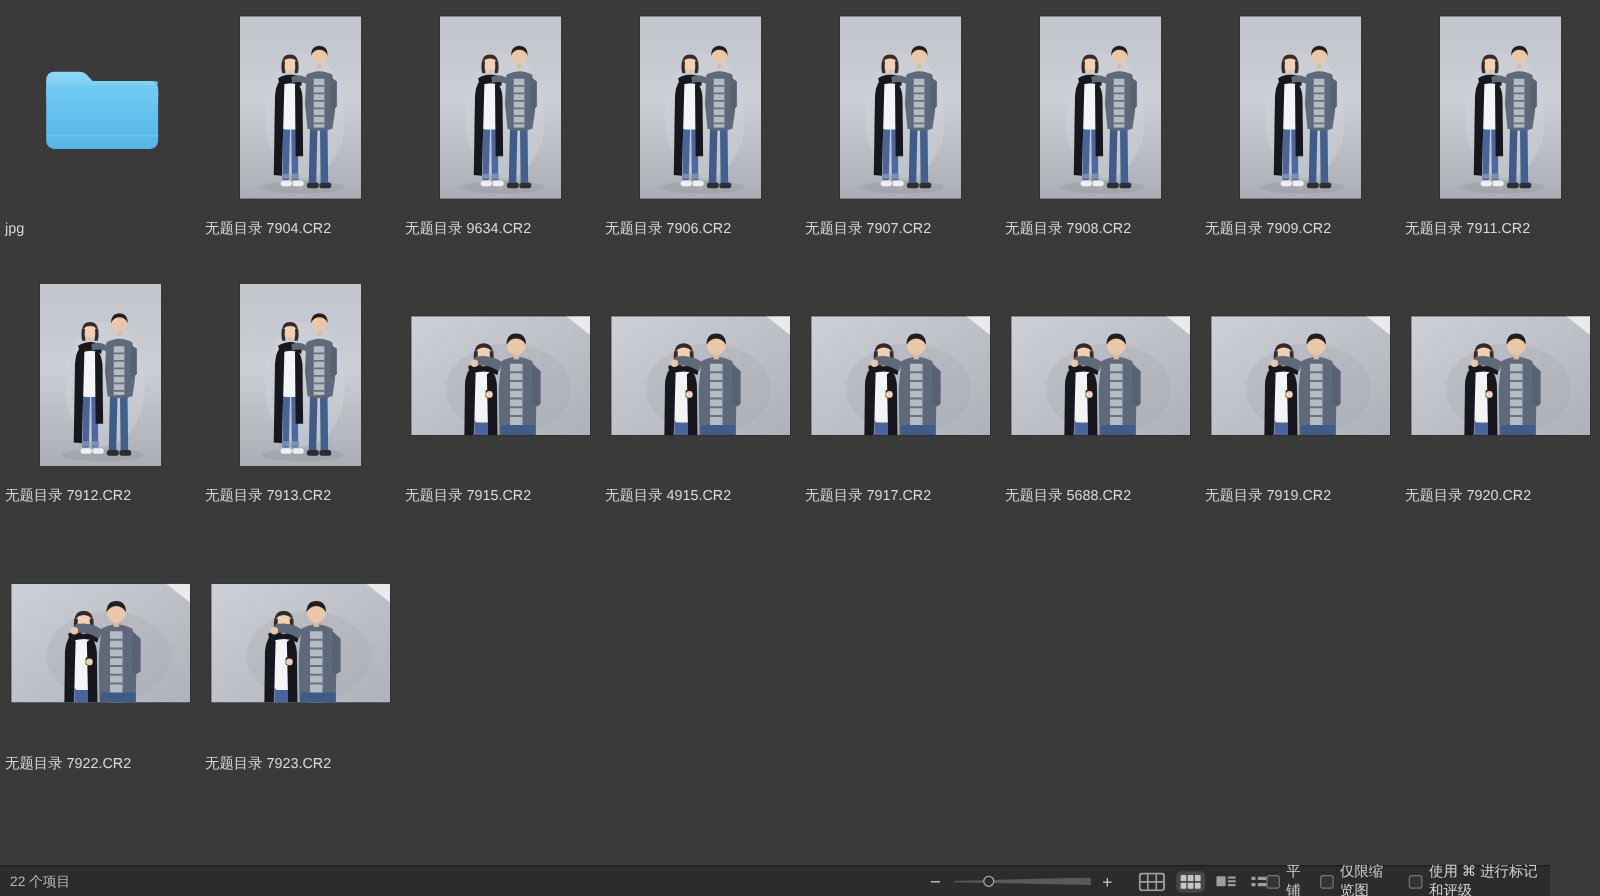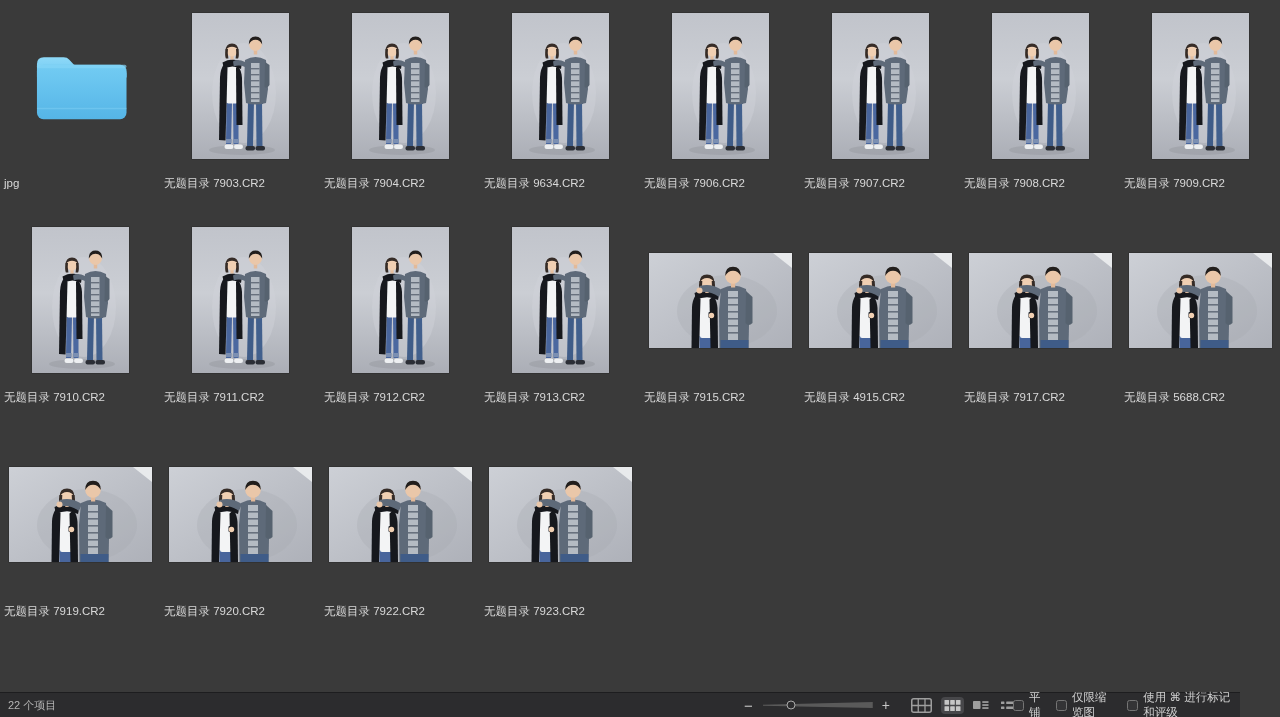--- a/index.html
+++ b/index.html
@@ -194,28 +194,20 @@
         </svg>
     </div>
     <div class="cell-label">jpg</div>
   </div>
     <div class="cell">
     <div class="thumb-area">
       <svg class="thumb-portrait">
           <use href="#sym-portrait"></use>
         </svg>
     </div>
-    <div class="cell-label">无题目录 7903.CR2</div>
-  </div>
-    <div class="cell">
-    <div class="thumb-area">
-      <svg class="thumb-portrait">
-          <use href="#sym-portrait"></use>
-        </svg>
-    </div>
     <div class="cell-label">无题目录 7904.CR2</div>
   </div>
     <div class="cell">
     <div class="thumb-area">
       <svg class="thumb-portrait">
           <use href="#sym-portrait"></use>
         </svg>
     </div>
     <div class="cell-label">无题目录 9634.CR2</div>
   </div>
@@ -243,28 +235,20 @@
     </div>
     <div class="cell-label">无题目录 7908.CR2</div>
   </div>
     <div class="cell">
     <div class="thumb-area">
       <svg class="thumb-portrait">
           <use href="#sym-portrait"></use>
         </svg>
     </div>
     <div class="cell-label">无题目录 7909.CR2</div>
-  </div>
-    <div class="cell">
-    <div class="thumb-area">
-      <svg class="thumb-portrait">
-          <use href="#sym-portrait"></use>
-        </svg>
-    </div>
-    <div class="cell-label">无题目录 7910.CR2</div>
   </div>
     <div class="cell">
     <div class="thumb-area">
       <svg class="thumb-portrait">
           <use href="#sym-portrait"></use>
         </svg>
     </div>
     <div class="cell-label">无题目录 7911.CR2</div>
   </div>
     <div class="cell">

